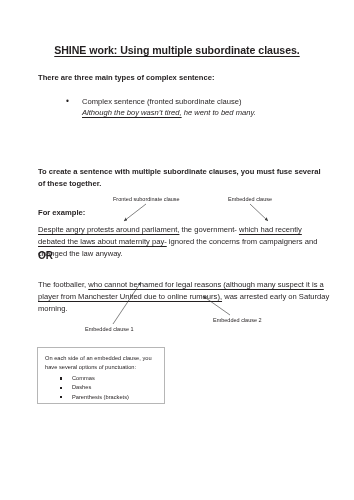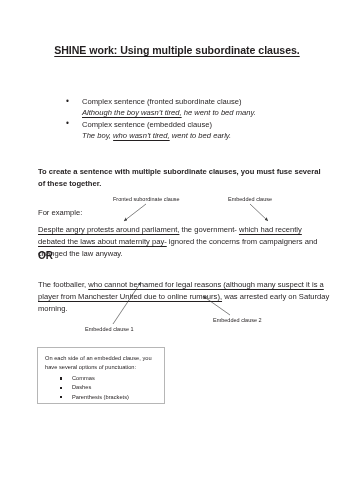--- a/index.html
+++ b/index.html
@@ -51,20 +51,21 @@
     width: 290px;
   }
   .fuse {
     left: 38px;
     top: 166px;
     width: 286px;
   }
   .for-example {
     left: 38px;
     top: 207px;
+    font-weight: bold;
   }
   .or-label {
     left: 38px;
     top: 250px;
     font-weight: bold;
     font-size: 10px;
   }
 
   
   .bullets {
@@ -178,29 +179,26 @@
     background: #231f20;
   }
 </style>
 </head>
 <body>
 
 <div class="page">
 
   <div class="doc-title">SHINE work: Using multiple subordinate clauses.</div>
 
+  <div class="para intro bold">There are three main types of complex sentence:</div>
 
   <ul class="bullets">
     <li>
       <span>Complex sentence (fronted subordinate clause)</span>
       <span class="example"><span class="u">Although the boy wasn’t tired,</span><span> he went to bed many.</span></span>
-    </li>
-    <li>
-      <span>Complex sentence (embedded clause)</span>
-      <span class="example"><span>The boy, </span><span class="u">who wasn’t tired,</span><span> went to bed early.</span></span>
     </li>
   </ul>
 
   <div class="para fuse bold">To create a sentence with multiple subordinate clauses, you must fuse several of these together.</div>
 
   <div class="para for-example">For example:</div>
 
   <div class="example-block ex1"><span class="u">Despite angry protests around parliament,</span><span> the government- </span><span class="u">which had recently debated the laws about maternity pay-</span><span> ignored the concerns from campaigners and changed the law anyway.</span></div>
 
   <div class="para or-label">OR</div>

